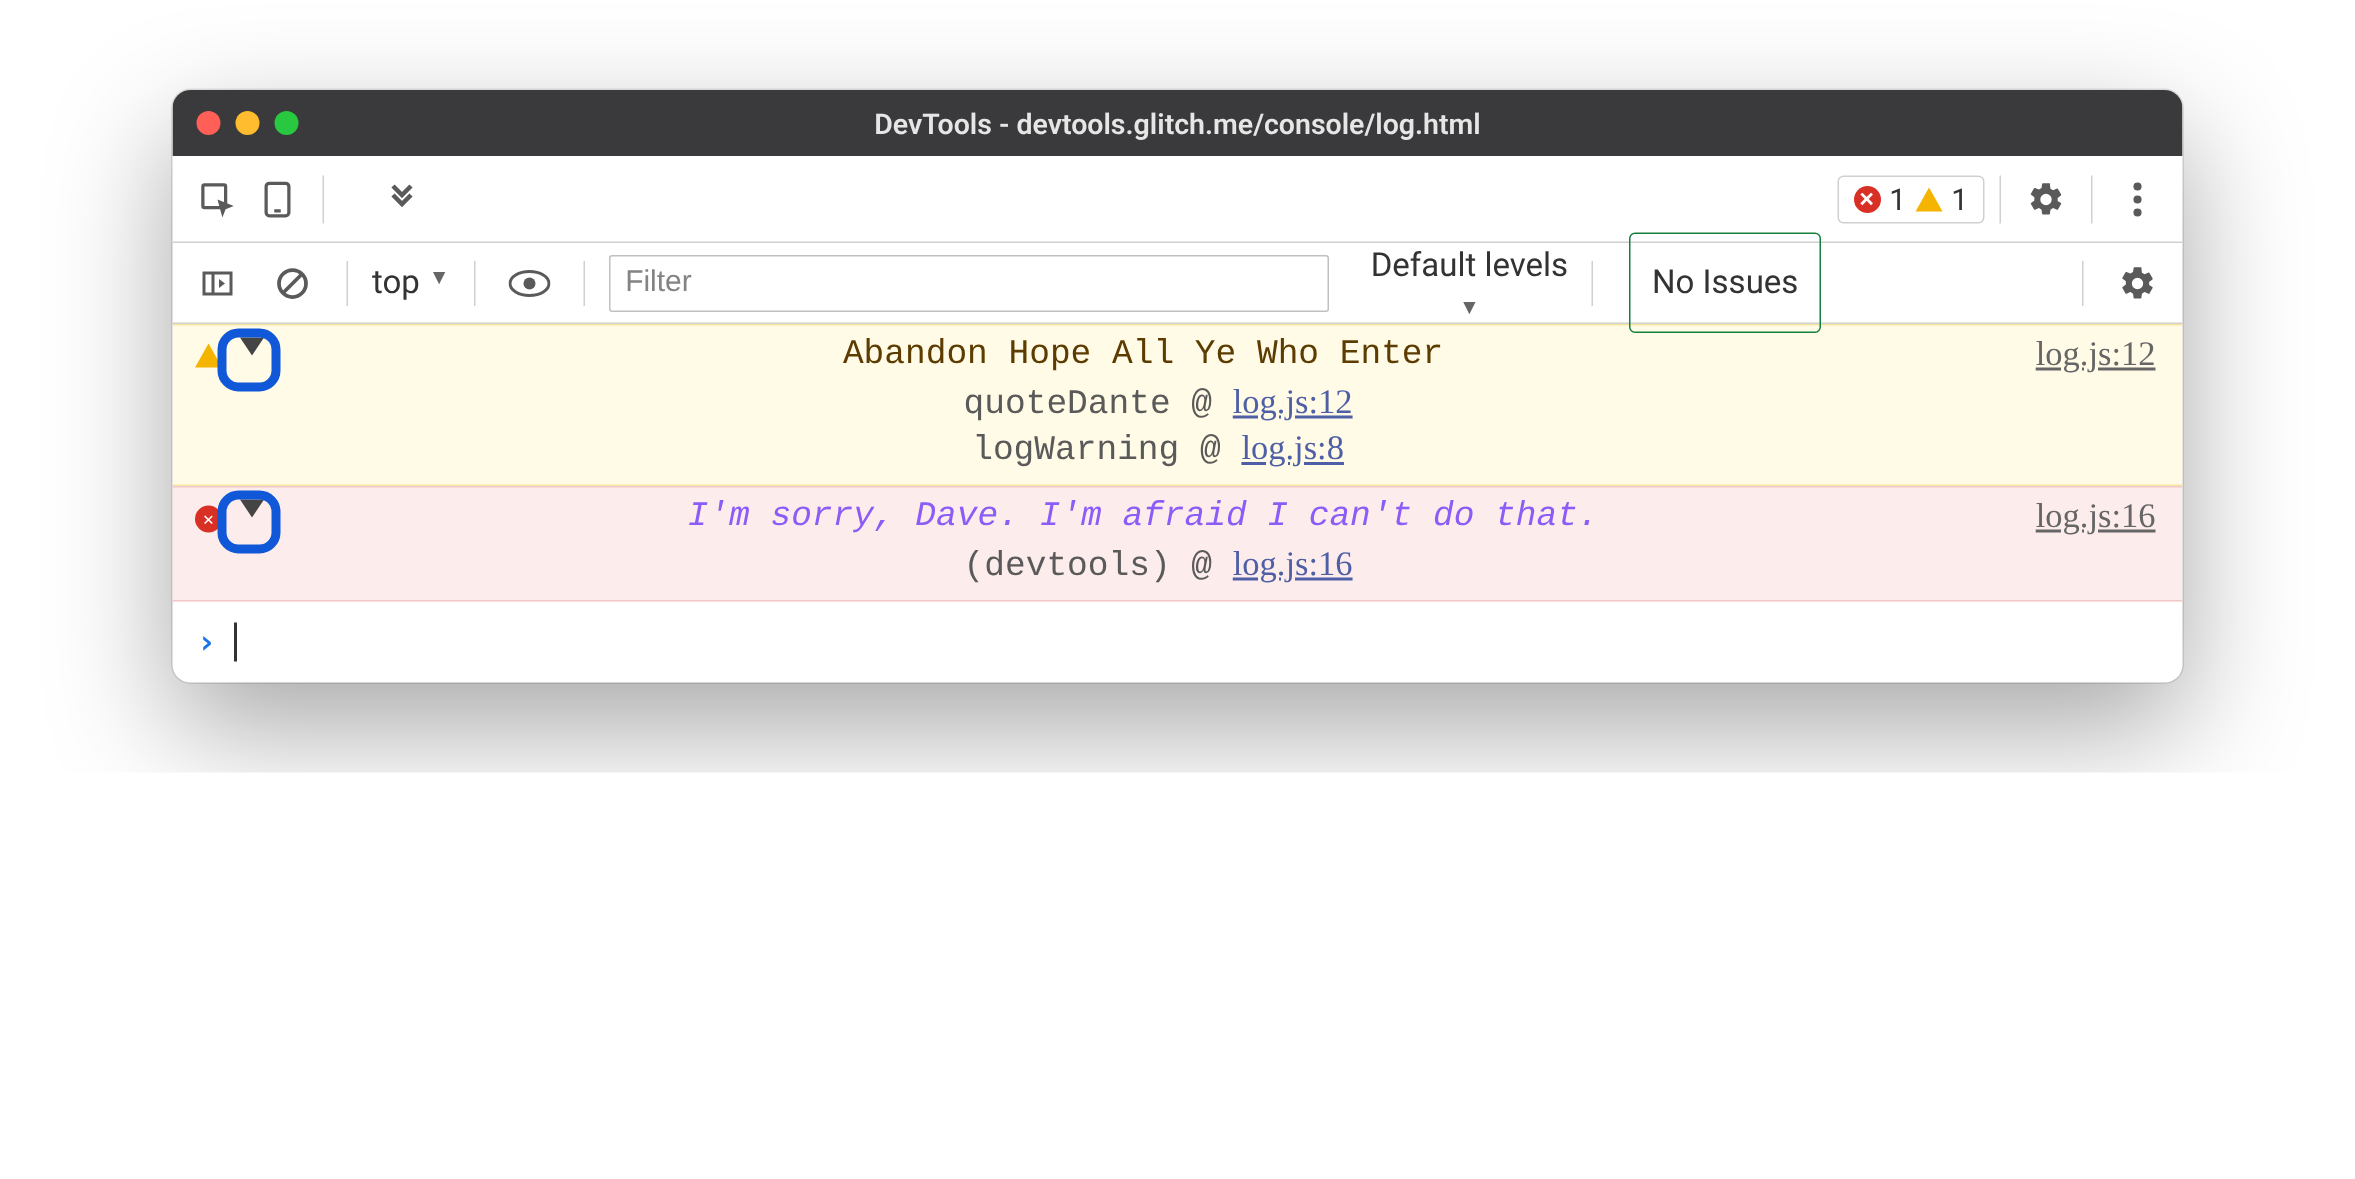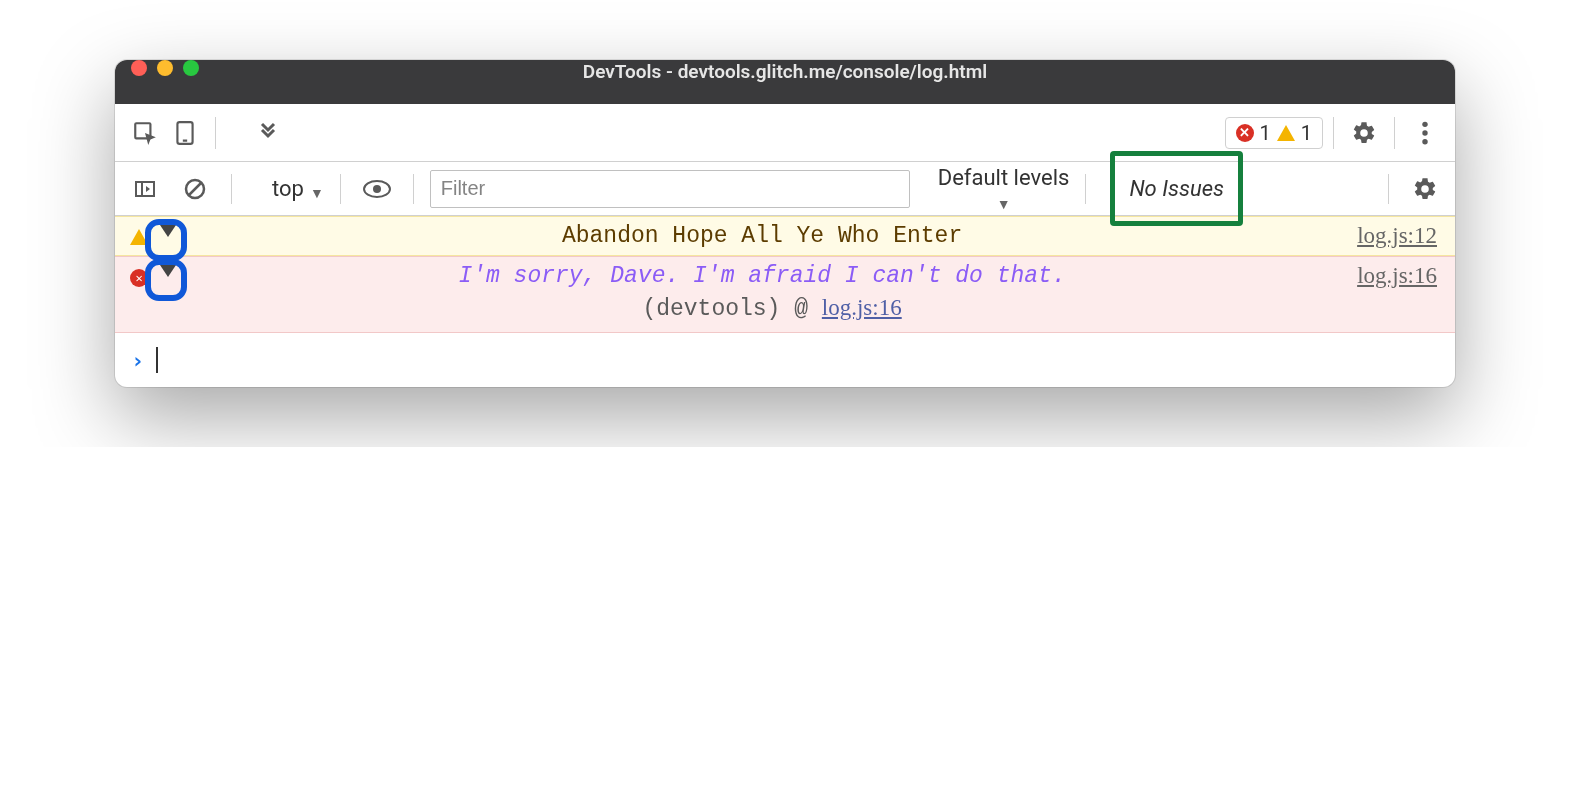--- a/index.html
+++ b/index.html
@@ -16,20 +16,21 @@
     border-radius: 12px;
     overflow: hidden;
     box-shadow: 0 30px 80px rgba(0,0,0,0.35), 0 0 0 1px rgba(0,0,0,0.1);
     background: #fff;
   }
   
   .titlebar {
     background: #3a3a3c;
     height: 44px;
     display: flex;
+    align-items: center;
     padding: 0 16px;
     position: relative;
   }
   .traffic-lights { display: flex; gap: 10px; }
   .tl { width: 16px; height: 16px; border-radius: 50%; }
   .tl.red { background: #ff5f57; }
   .tl.yellow { background: #febc2e; }
   .tl.green { background: #28c840; }
   .title {
     position: absolute;
@@ -85,40 +86,39 @@
   .sub-toolbar {
     display: flex; align-items: center;
     height: 54px;
     border-bottom: 1px solid #d0d0d0;
     padding: 0 10px;
     gap: 10px;
     font-size: 22px;
     color: #333;
   }
   .sub-toolbar .ssep { width:1px;height:30px;background:#d0d0d0;margin:0 6px;}
-  .context-sel { display:flex;align-items:flex-end;gap:6px;cursor:pointer;margin-left:24px;}
+  .context-sel { display:flex;align-items:flex-start;gap:6px;cursor:pointer;}
   .filter-input {
     flex: 0 0 480px;
     height: 38px;
     border: 1px solid #c0c0c0;
     border-radius: 2px;
     padding: 0 10px;
     font-size: 20px;
     color: #333;
     background:#fff;
   }
   .filter-input::placeholder{color:#848484;}
   .levels-sel { margin-left: 18px; display:flex;align-items:center;gap:6px;cursor:pointer;flex-direction:column;}
   .issues-btn {
-    border:5px solid #15803d;
+    border:1px solid #15803d;
     border-radius:4px;
     padding:20px 14px;
     cursor:pointer;
     margin-left:8px;
-    font-style:italic;
   }
   .sub-toolbar .flex{flex:1;}
   
   .messages { font-family: Menlo, Monaco, "Courier New", monospace; font-size: 23px; }
   .msg {
     display:flex; align-items:flex-start;
     padding: 6px 18px 6px 10px;
     border-bottom: 1px solid rgba(0,0,0,0.06);
   }
   .msg.warn { background:#fffbe6; border-top:1px solid #f5e6a0;border-bottom:1px solid #f5e6a0;}
@@ -248,20 +248,28 @@
     <div class="msg warn">
       <div class="msg-ico">
           <div class="tri-warn"></div>
         </div>
       <div class="expand-wrap">
         <div class="hl-ring"></div>
         <div class="expand-tri"></div>
       </div>
       <div class="msg-body">
         <div class="msg-text">Abandon Hope All Ye Who Enter</div>
+        <div class="stack">
+          <div class="stack-line">
+            <span>quoteDante</span> @ <a>log.js:12</a>
+          </div>
+          <div class="stack-line">
+            <span>logWarning</span> @ <a>log.js:8</a>
+          </div>
+        </div>
       </div>
       <a class="src-link">log.js:12</a>
     </div>
 
     <div class="msg error">
       <div class="msg-ico">
           <div class="circ-err">✕</div>
         </div>
       <div class="expand-wrap">
         <div class="hl-ring"></div>

